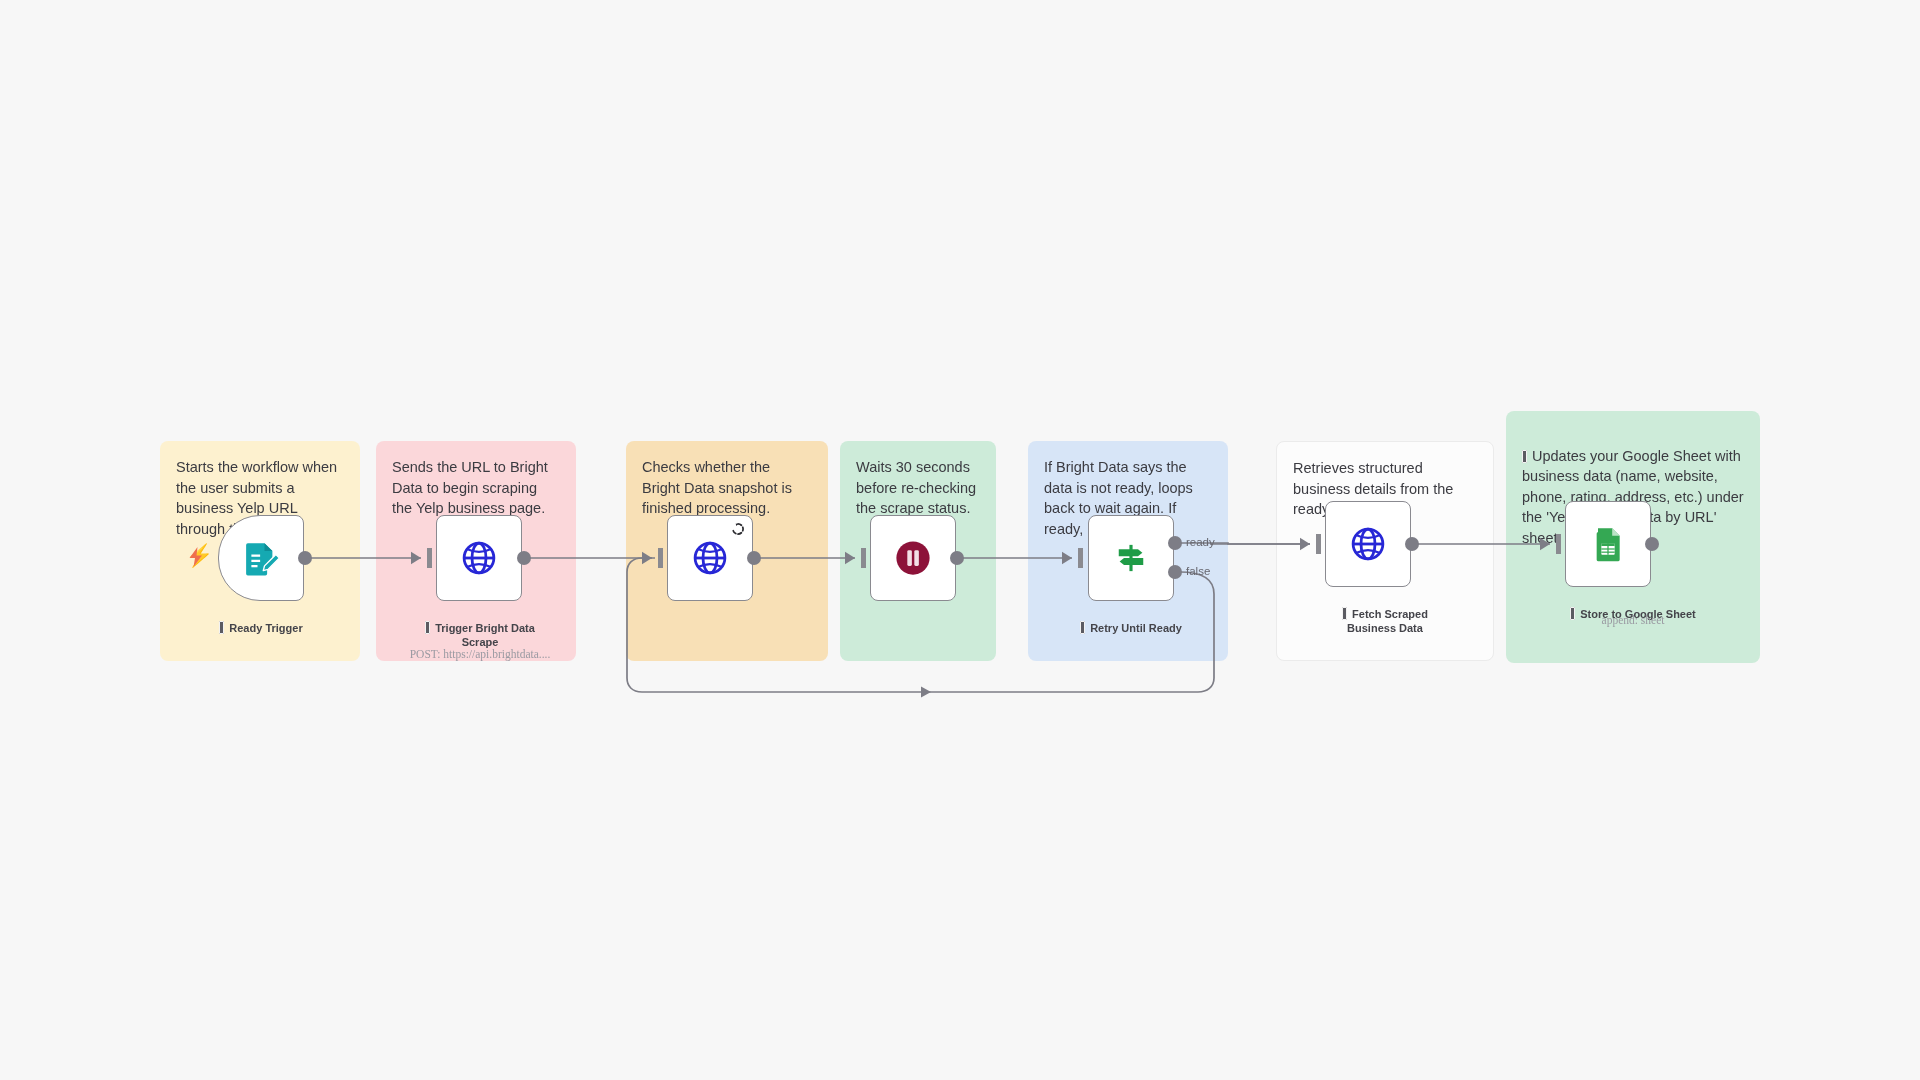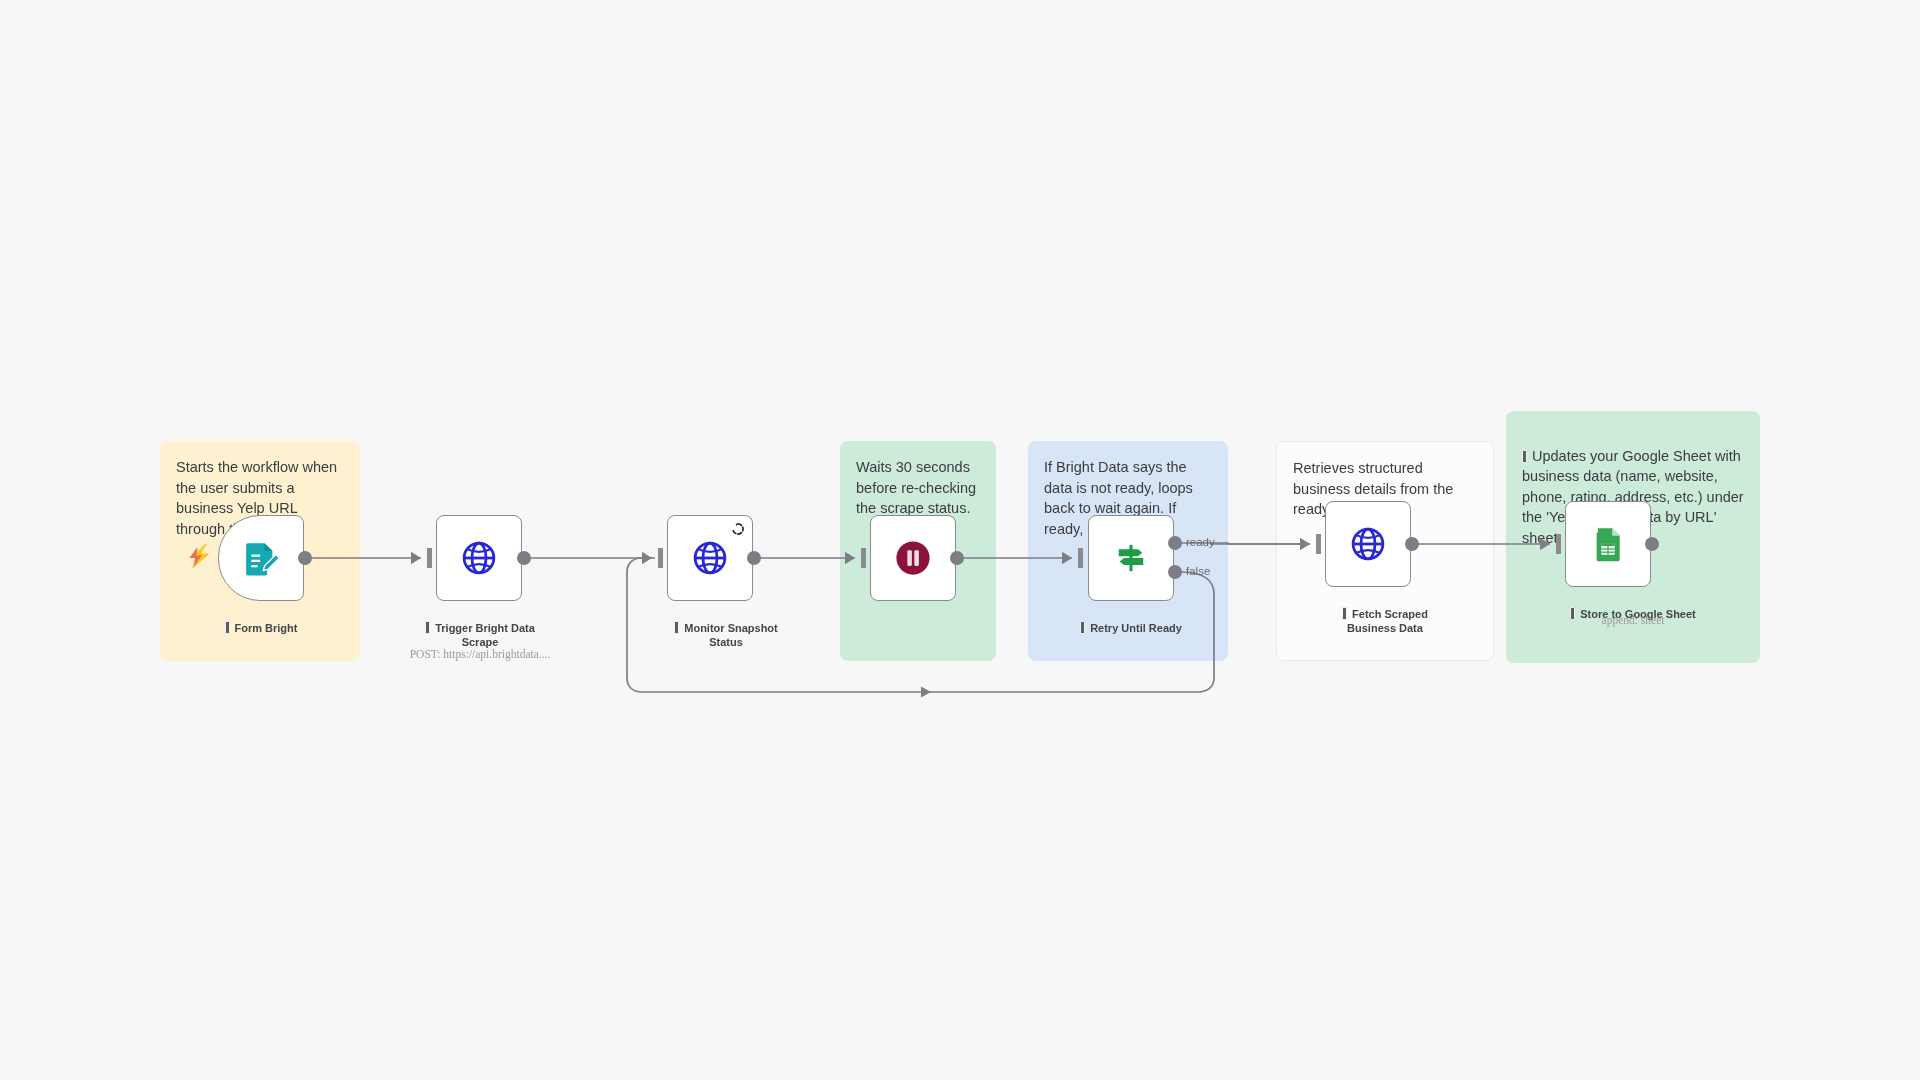--- a/index.html
+++ b/index.html
@@ -118,21 +118,27 @@
 </head>
 <body>
 
 <div id="canvas">
 
   
   <div class="note note-yellow" style="left:160px; top:441px; width:200px; height:220px;">
     <div class="note-text">Starts the workflow when the user submits a business Yelp URL through the form.</div>
   </div>
 
-
+  <div class="note note-pink" style="left:376px; top:441px; width:200px; height:220px;">
+    <div class="note-text">Sends the URL to Bright Data to begin scraping the Yelp business page.</div>
+  </div>
+
+  <div class="note note-orange" style="left:626px; top:441px; width:202px; height:220px;">
+    <div class="note-text">Checks whether the Bright Data snapshot is finished processing.</div>
+  </div>
 
   <div class="note note-green" style="left:840px; top:441px; width:156px; height:220px;">
     <div class="note-text">Waits 30 seconds before re-checking the scrape status.</div>
   </div>
 
   <div class="note note-blue" style="left:1028px; top:441px; width:200px; height:220px;">
     <div class="note-text">If Bright Data says the data is not ready, loops back to wait again. If ready, proceeds.</div>
   </div>
 
   <div class="note note-plain" style="left:1276px; top:441px; width:218px; height:220px;">
@@ -199,21 +205,21 @@
         <rect x="13" y="32" width="7" height="2.6" fill="#ffffff"></rect>
         <path d="M41,20 l4,4 l-13,13 l-5.4,1.4 l1.4,-5.4 z" fill="#15a9b2" stroke="#ffffff" stroke-width="1.6" stroke-linejoin="round"></path>
       </svg>
     </div>
   </div>
   <circle-marker></circle-marker>
   <svg style="position:absolute; left:296px; top:548px; width:22px; height:22px;" viewBox="0 0 22 22">
     <circle cx="9" cy="10" r="7" fill="#7d7d86"></circle>
   </svg>
   <div class="node-label" style="left:181px; top:608px; width:160px;">
-    <span class="label-pin"></span><span>Form Bright</span>
+    <span class="label-pin"></span><span>Ready Trigger</span>
   </div>
 
   
   <div class="node" style="left:436px; top:515px;">
     <div class="icon-wrap">
       <svg viewBox="0 0 48 48" width="42" height="42">
         <circle cx="24" cy="24" r="17" fill="none" stroke="#2727d6" stroke-width="3.2"></circle>
         <ellipse cx="24" cy="24" rx="8" ry="17" fill="none" stroke="#2727d6" stroke-width="3.2"></ellipse>
         <line x1="7" y1="24" x2="41" y2="24" stroke="#2727d6" stroke-width="3.2"></line>
         <path d="M11,14 Q24,20 37,14" fill="none" stroke="#2727d6" stroke-width="2.6"></path>
@@ -242,24 +248,20 @@
       </svg>
     </div>
     <svg class="retry-badge" viewBox="0 0 16 16">
       <path d="M8,2.2 A5.8,5.8 0 1 1 2.2,8" fill="none" stroke="#2b2b30" stroke-width="2" stroke-linecap="round" stroke-dasharray="4.2 2.6"></path>
       <path d="M5.4,1.6 L8.4,2.4 L6,4.6 Z" fill="#2b2b30"></path>
     </svg>
   </div>
   <svg style="position:absolute; left:745px; top:548px; width:22px; height:22px;" viewBox="0 0 22 22">
     <circle cx="9" cy="10" r="7" fill="#7d7d86"></circle>
   </svg>
-  <div class="node-label" style="left:628px; top:608px; width:196px;">
-    <span class="label-pin"></span><span>Monitor Snapshot
-Status</span>
-  </div>
 
   
   <div class="node" style="left:870px; top:515px;">
     <div class="icon-wrap">
       <svg viewBox="0 0 48 48" width="42" height="42">
         <circle cx="24" cy="24" r="19" fill="#8d1239"></circle>
         <rect x="17.5" y="15" width="5.2" height="18" rx="1.6" fill="#f3dfe6"></rect>
         <rect x="25.5" y="15" width="5.2" height="18" rx="1.6" fill="#f3dfe6"></rect>
       </svg>
     </div>

